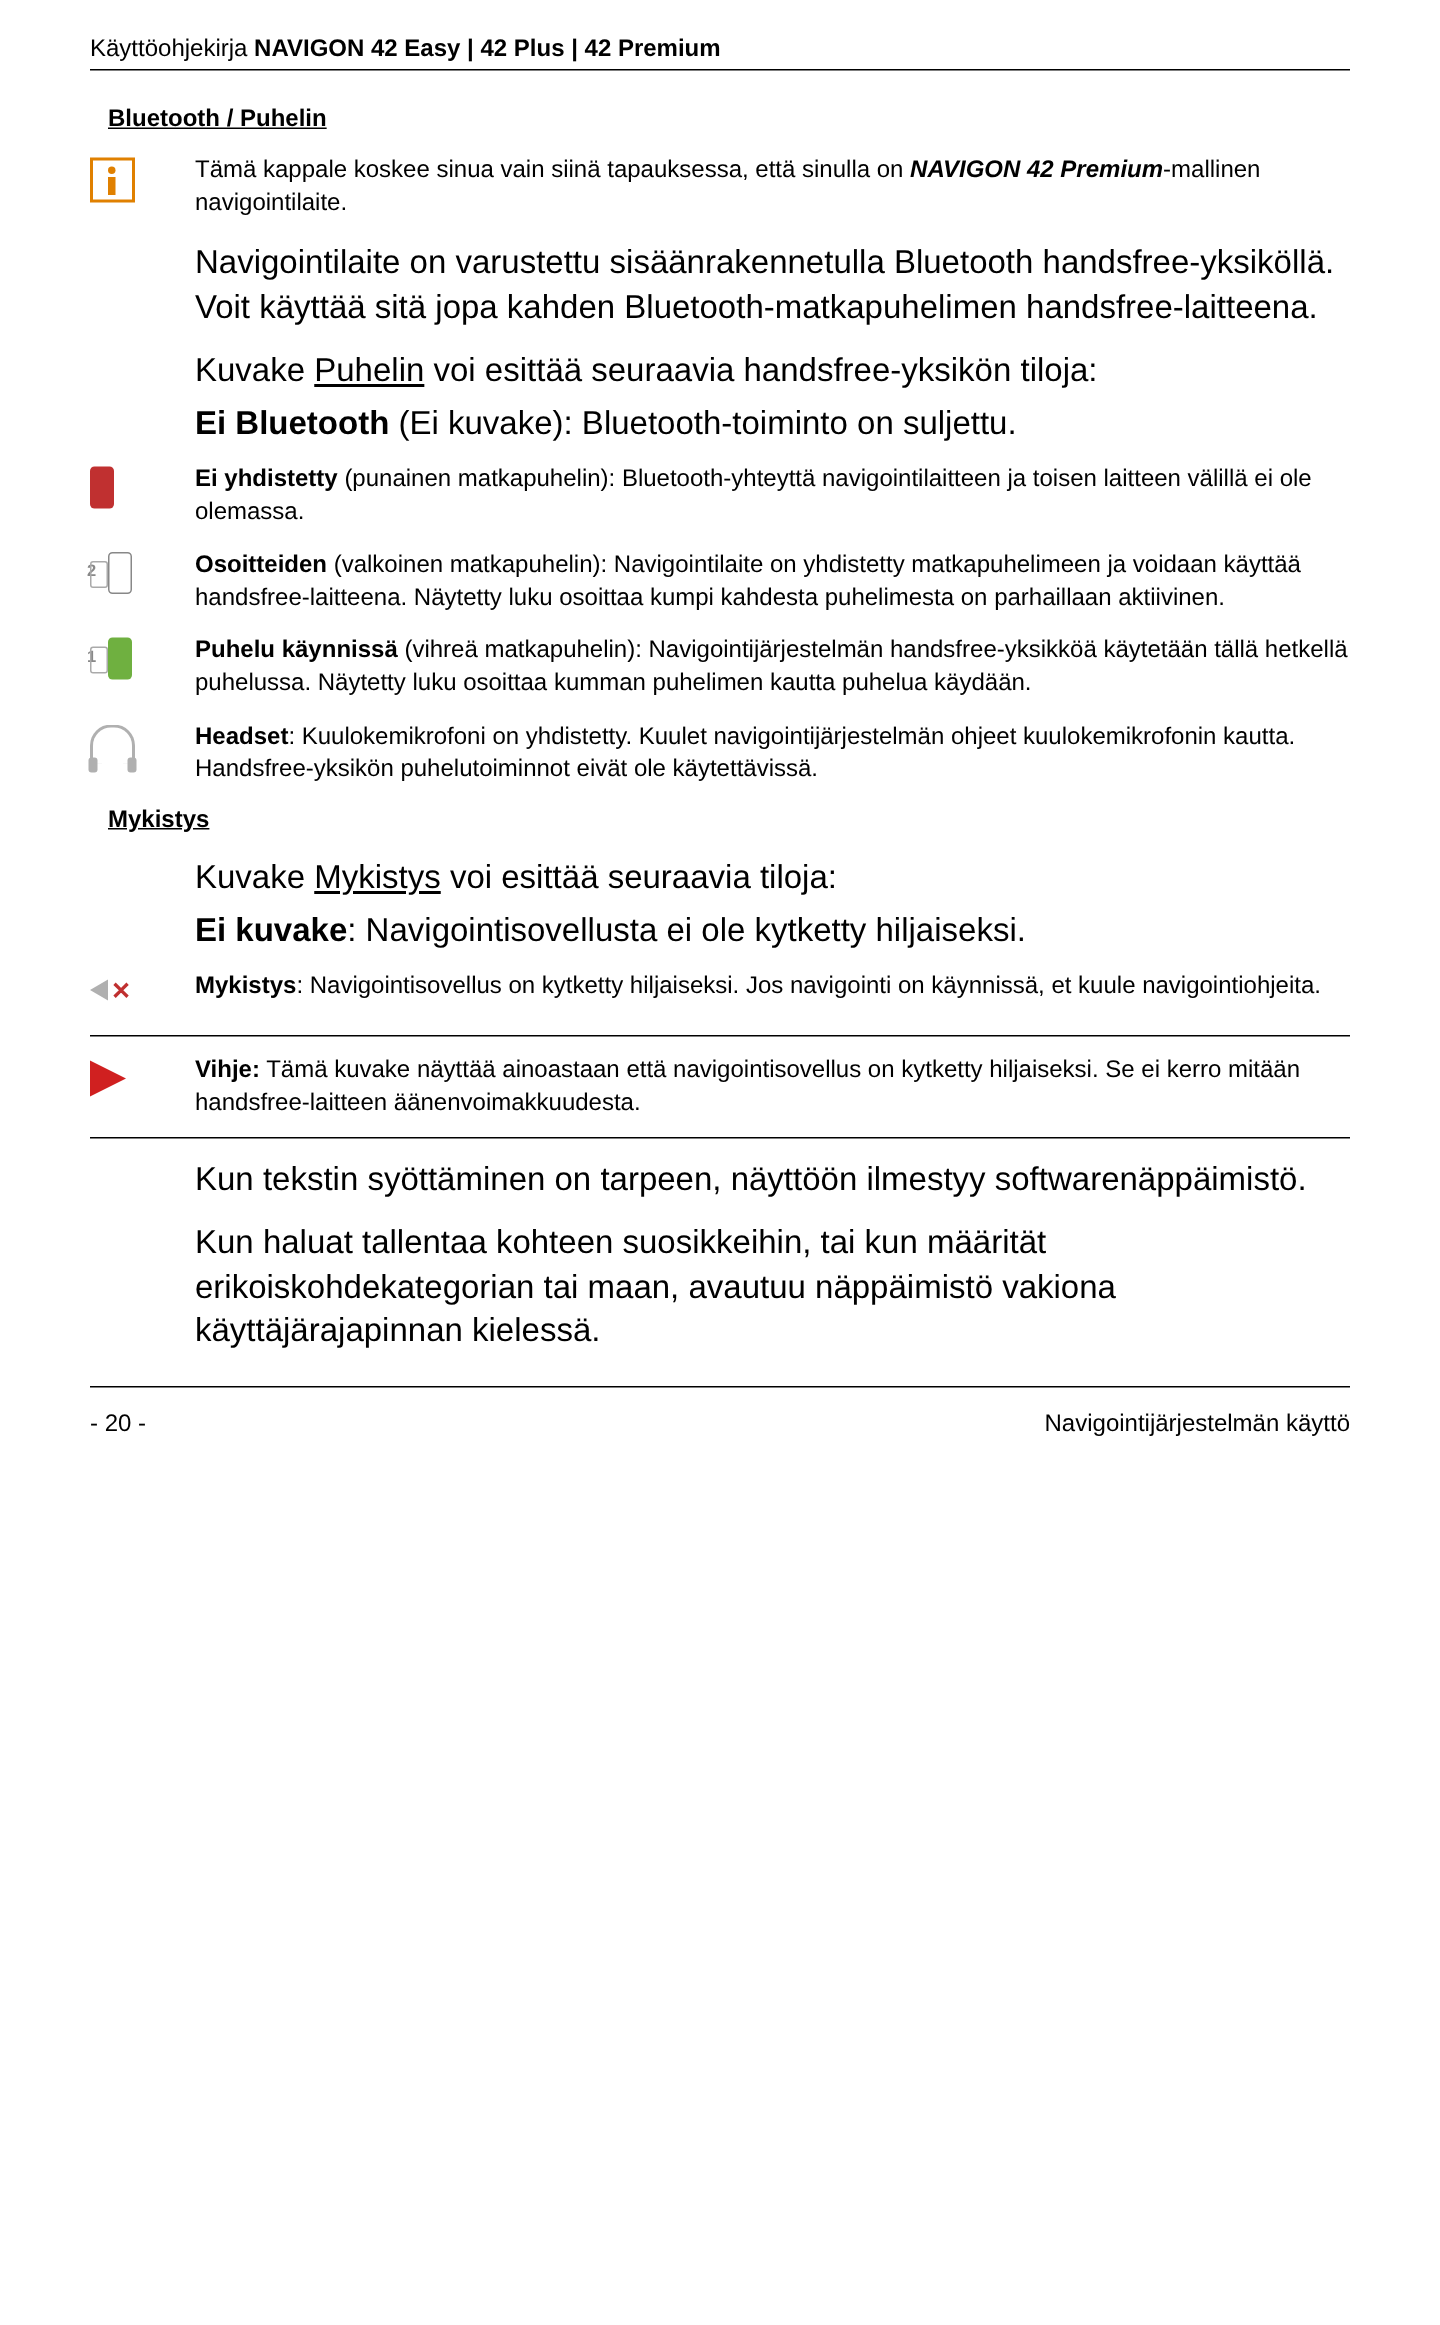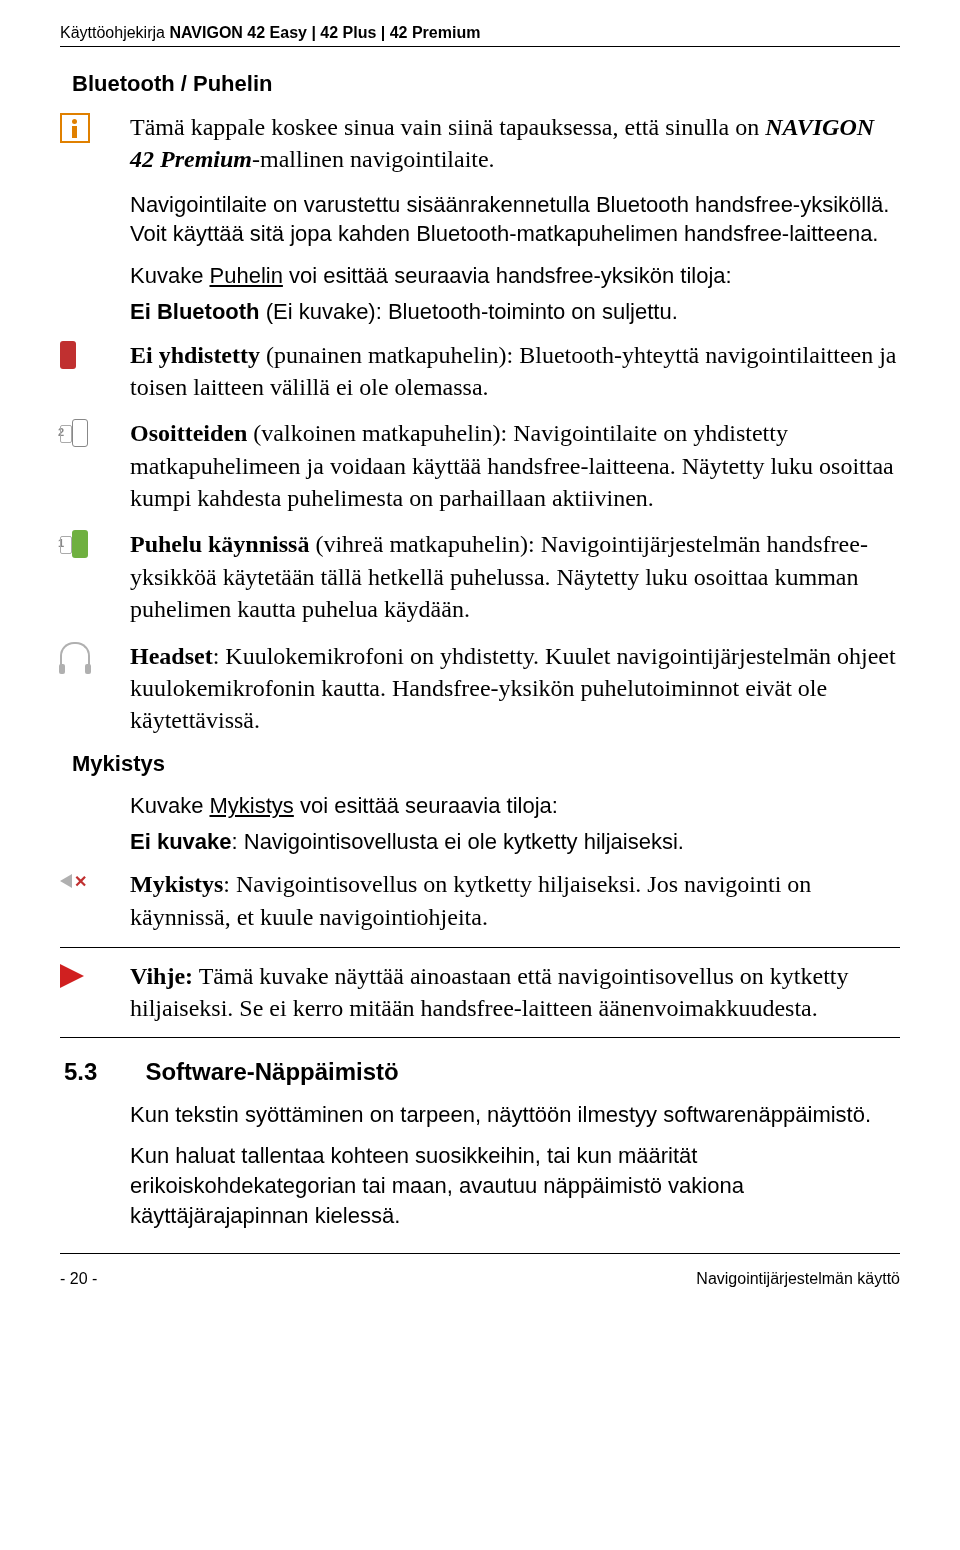--- a/index.html
+++ b/index.html
@@ -23,23 +23,24 @@
     border: none;
     border-top: 1.5px solid #000;
     margin: 0 0 24px 0;
   }
   hr.sectline {
     border: none;
     border-top: 1px solid #000;
     margin: 12px 0 12px 0;
   }
   .h2 {
-    font-size: 22px;
+    font-size: 16px;
     font-weight: bold;
     margin: 14px 0 14px 12px;
+    text-decoration: underline;
   }
   .h3-row {
     display: flex;
     gap: 48px;
     margin: 20px 0 14px 4px;
   }
   .h3-num {
     font-size: 24px;
     font-weight: bold;
   }
@@ -51,23 +52,22 @@
     display: flex;
     margin-bottom: 14px;
   }
   .icon-col {
     width: 70px;
     flex: 0 0 70px;
     padding-top: 2px;
   }
   .text-col {
     flex: 1;
-    font-size: 24px;
+    font-size: 16px;
     line-height: 1.35;
-    font-family: Liberation Serif, serif;
   }
   .text-block {
     margin-left: 70px;
     font-size: 22px;
     line-height: 1.35;
     margin-bottom: 12px;
   }
   .footer {
     display: flex;
     justify-content: space-between;
@@ -269,24 +269,20 @@
 
   <hr class="sectline">
   <div class="row" style="margin-bottom:6px;">
     <div class="icon-col"><span class="play-ic"></span></div>
     <div class="text-col">
       <span class="b">Vihje:</span><span> Tämä kuvake näyttää ainoastaan että navigointisovellus on kytketty hiljaiseksi. Se ei kerro mitään handsfree-laitteen äänenvoimakkuudesta.</span>
     </div>
   </div>
   <hr class="sectline">
 
-  <div class="h3-row">
-    <span class="h3-num">5.3</span>
-    <span class="h3-title">Software-Näppäimistö</span>
-  </div>
 
   <div class="text-block">Kun tekstin syöttäminen on tarpeen, näyttöön ilmestyy softwarenäppäimistö.</div>
   <div class="text-block">Kun haluat tallentaa kohteen suosikkeihin, tai kun määrität erikoiskohdekategorian tai maan, avautuu näppäimistö vakiona käyttäjärajapinnan kielessä.</div>
 
   <hr class="hdrline" style="margin:22px 0 6px 0;">
   <div class="footer">
     <span>- 20 -</span>
     <span>Navigointijärjestelmän käyttö</span>
   </div>
 

